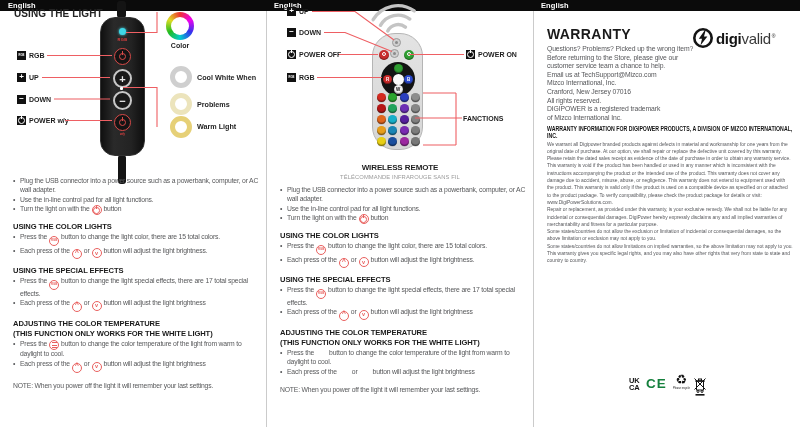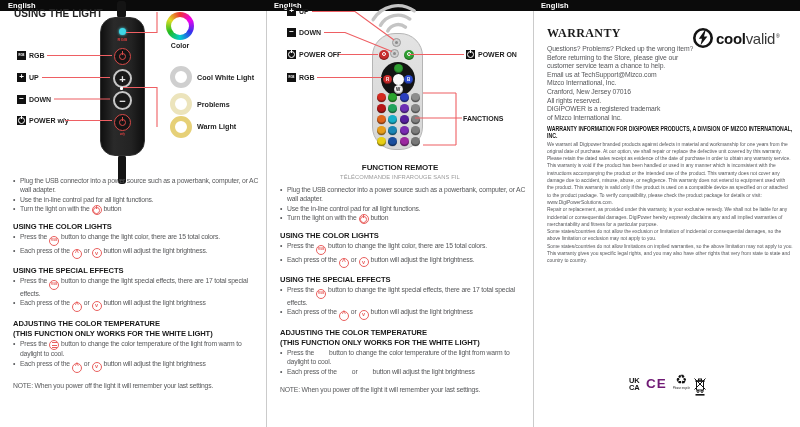--- a/index.html
+++ b/index.html
@@ -81,34 +81,34 @@
         justify-content:center;font-size:4.5px;font-weight:bold;color:#fff;
         box-shadow:inset 0 -1px 1px rgba(0,0,0,.45);}
   .padc{position:absolute;left:11.5px;top:11.5px;width:11px;height:11px;border-radius:50%;background:#fafafa;}
   .rgrid{position:absolute;left:3.5px;top:59px;width:44px;height:55px;}
   .gbtn{position:absolute;width:9px;height:9px;border-radius:50%;
         box-shadow:inset 0 -1.2px 1px rgba(0,0,0,.45),0 .5px .5px rgba(0,0,0,.25);}
   .rtitle{position:absolute;left:0;top:162px;width:100%;text-align:center;font-size:8px;font-weight:800;
           color:#1d1d1d;letter-spacing:-.1px;}
   .rsub{position:absolute;left:0;top:173px;width:100%;text-align:center;font-size:5.8px;color:#9b9b9b;letter-spacing:.1px;}
   
-  .wtitle{position:absolute;left:13px;top:25px;font-size:12px;font-weight:800;letter-spacing:.4px;color:#1a1a1a;font-family:Liberation Serif, serif;}
+  .wtitle{position:absolute;left:13px;top:25px;font-size:14px;font-weight:800;letter-spacing:.4px;color:#1a1a1a;}
   .logo{position:absolute;left:158px;top:26px;display:flex;align-items:center;gap:2px;}
   .logotext{font-size:15px;color:#141414;letter-spacing:-.3px;display:flex;align-items:baseline;}
   .logotext .bold{font-weight:800;}
   .logotext .light{font-weight:400;opacity:.85;}
   .reg{font-size:5px;vertical-align:super;margin-left:1px;position:relative;top:-6px;}
   .warr-intro{position:absolute;left:13px;top:44px;font-size:6.8px;line-height:8.6px;color:#56575a;letter-spacing:-.1px;}
   .legal{position:absolute;left:13px;top:124px;width:302px;transform:scaleX(.815);transform-origin:0 0;
          font-size:6px;line-height:7.3px;color:#55565a;letter-spacing:0;}
   .legal .lh{font-size:6.4px;font-weight:800;color:#141414;margin-bottom:1px;}
   .marks{position:absolute;left:0;top:0;width:100%;height:100%;pointer-events:none;}
   .ukca{position:absolute;left:95px;top:377px;font-size:7.5px;font-weight:800;line-height:6.6px;
         letter-spacing:-.2px;color:#111;}
-  .ce{position:absolute;left:112px;top:375px;font-size:13.5px;font-weight:700;letter-spacing:1px;color:#701a75;}
+  .ce{position:absolute;left:112px;top:375px;font-size:13.5px;font-weight:700;letter-spacing:1px;color:#15803d;}
   .rec{position:absolute;left:139px;top:372px;text-align:center;color:#111;}
   .rsym{font-size:13px;line-height:14px;}
   .rnote{font-size:2.6px;letter-spacing:0;}
   .weee{position:absolute;left:159px;top:375px;}
 </style>
 </head>
 <body>
 
 <div class="page">
 
@@ -161,21 +161,21 @@
           <span class="wpw"></span>
         </span>
       <span>POWER w/y</span>
     </div>
 
     <div class="wheel"></div>
     <div class="wheellabel">Color</div>
     <div class="ring" style="top:65px;border:5px solid #cfcfcf"></div>
     <div class="ring" style="top:92px;border:5px solid #ece4bc"></div>
     <div class="ring" style="top:115px;border:5px solid #e6d077"></div>
-    <div class="ringlabel" style="top:72px">Cool White Light</div>
+    <div class="ringlabel" style="top:72px">Cool White When</div>
     <div class="ringlabel" style="top:99px">Problems</div>
     <div class="ringlabel" style="top:121px">Warm Light</div>
 
     <svg class="callouts" width="266" height="200">
       <g stroke="#ee5f63" stroke-width="1.1" fill="none">
         <line x1="47" y1="54.5" x2="112" y2="54.5"></line>
         <line x1="42" y1="76.5" x2="110" y2="76.5"></line>
         <line x1="54" y1="98" x2="110" y2="98"></line>
         <line x1="65" y1="119.5" x2="112" y2="119.5"></line>
         <polyline points="126,31.5 157,31.5 157,11"></polyline>
@@ -276,21 +276,21 @@
           <span class="gbtn" style="left: 11.5px; top: 33px; background: rgb(27, 134, 181);"></span>
           <span class="gbtn" style="left: 23px; top: 33px; background: rgb(122, 42, 178);"></span>
           <span class="gbtn" style="left: 34.5px; top: 33px; background: rgb(125, 125, 125);"></span>
           <span class="gbtn" style="left: 0px; top: 44px; background: rgb(232, 207, 21);"></span>
           <span class="gbtn" style="left: 11.5px; top: 44px; background: rgb(27, 79, 158);"></span>
           <span class="gbtn" style="left: 23px; top: 44px; background: rgb(156, 39, 160);"></span>
           <span class="gbtn" style="left: 34.5px; top: 44px; background: rgb(120, 120, 120);"></span>
         </div>
     </div>
 
-    <div class="rtitle">FUNCTION REMOTE</div>
+    <div class="rtitle">WIRELESS REMOTE</div>
     <div class="rsub">TÉLÉCOMMANDE INFRAROUGE SANS FIL</div>
 
     <svg class="callouts" width="266" height="170">
       <g stroke="#ee5f63" stroke-width="1.1" fill="none">
         <polyline points="45,10.5 88,10.5 127,39"></polyline>
         <polyline points="57,31.5 78,31.5 125,50.5"></polyline>
         <line x1="72" y1="53.5" x2="111" y2="53.5"></line>
         <line x1="142" y1="53.5" x2="197" y2="53.5"></line>
         <line x1="50" y1="76.5" x2="115" y2="76.5"></line>
         <line x1="156" y1="92" x2="189" y2="92"></line>
@@ -326,21 +326,21 @@
 
   <div class="panel" style="left:534px">
     <div class="wtitle">WARRANTY</div>
 
     <div class="logo">
       <svg width="22" height="22" viewBox="0 0 22 22">
         <circle cx="11" cy="11" r="8.7" fill="none" stroke="#141414" stroke-width="2.6"></circle>
         <path d="M12.6 3.6 L6.8 11.8 h3.2 L8.4 18.4 L15.4 9.6 h-3.4 L13.6 3.6 z" fill="#141414"></path>
       </svg>
       <span class="logotext">
-        <span class="bold">cool</span>
+        <span class="bold">digi</span>
           <span class="light">valid</span>
           <span class="reg">®</span>
       </span>
     </div>
 
     <div class="warr-intro">
       <div>Questions? Problems? Picked up the wrong item?</div>
       <div>Before returning to the Store, please give our</div>
       <div>customer service team a chance to help.</div>
       <div>Email us at TechSupport@Mizco.com</div>

